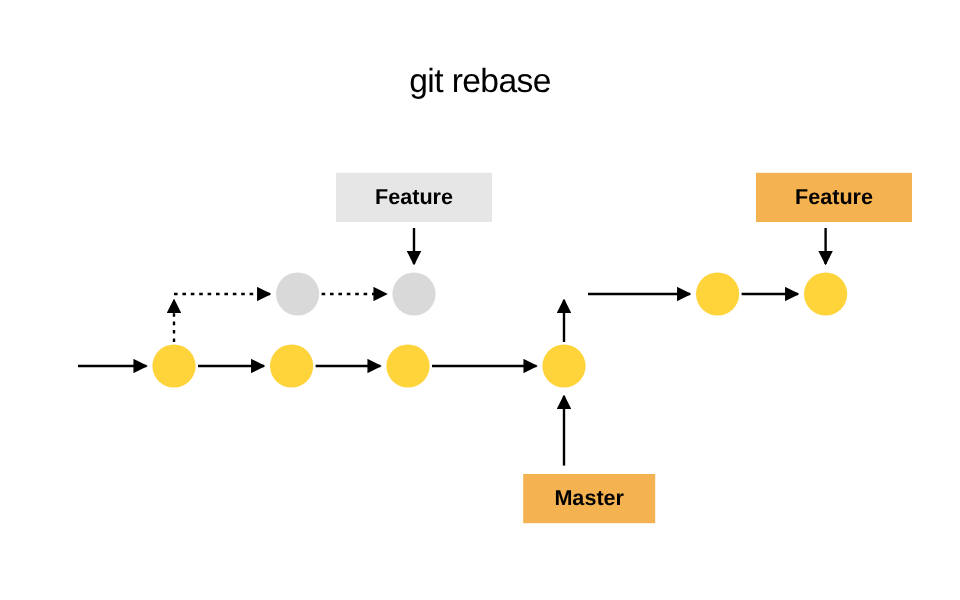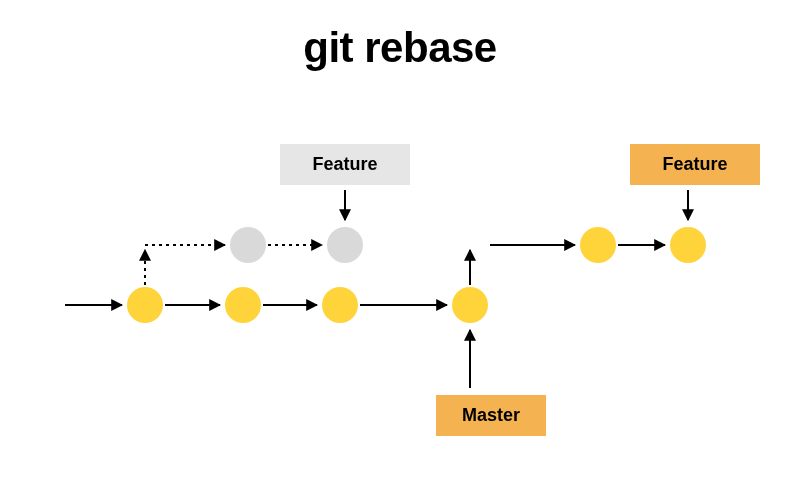--- a/index.html
+++ b/index.html
@@ -1,17 +1,17 @@
 <!DOCTYPE html>
 <html><head>
 <meta charset="utf-8">
 <style>
   * { margin: 0; padding: 0; box-sizing: border-box; }
   body { width: 800px; height: 500px; background: #fff; font-family: Arial, Helvetica, sans-serif; position: relative; }
-  .title { position: absolute; top: 24px; left: 50%; transform: translateX(-50%); font-size: 42px; font-weight: 700; letter-spacing: -0.5px; }
+  .title { position: absolute; top: 52px; left: 50%; transform: translateX(-50%); font-size: 28px; font-weight: 400; letter-spacing: -0.5px; }
   .label { position: absolute; padding: 10px 9px; font-size: 18px; font-weight: 700; text-align: center; }
   .label-gray { background: #e6e6e6; color: #000; }
   .label-orange { background: #f4b350; color: #000; }
   .commit { position: absolute; width: 36px; height: 36px; border-radius: 50%; }
   .commit-yellow { background: #ffd43b; }
   .commit-gray { background: #d9d9d9; }
   svg.diagram { position: absolute; top: 0; left: 0; width: 800px; height: 500px; pointer-events: none; }
 </style>
 </head>
 <body>

